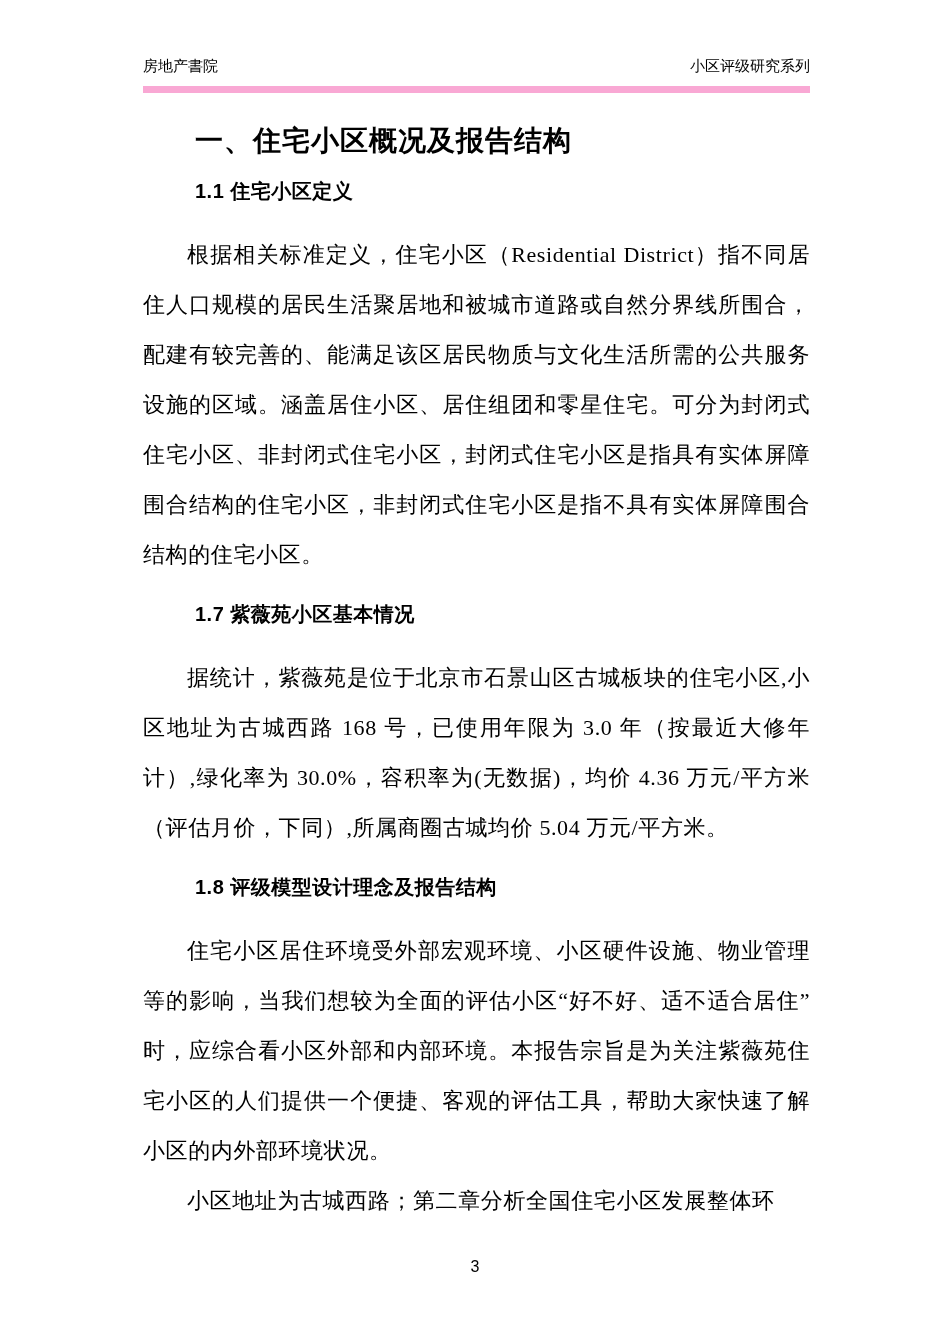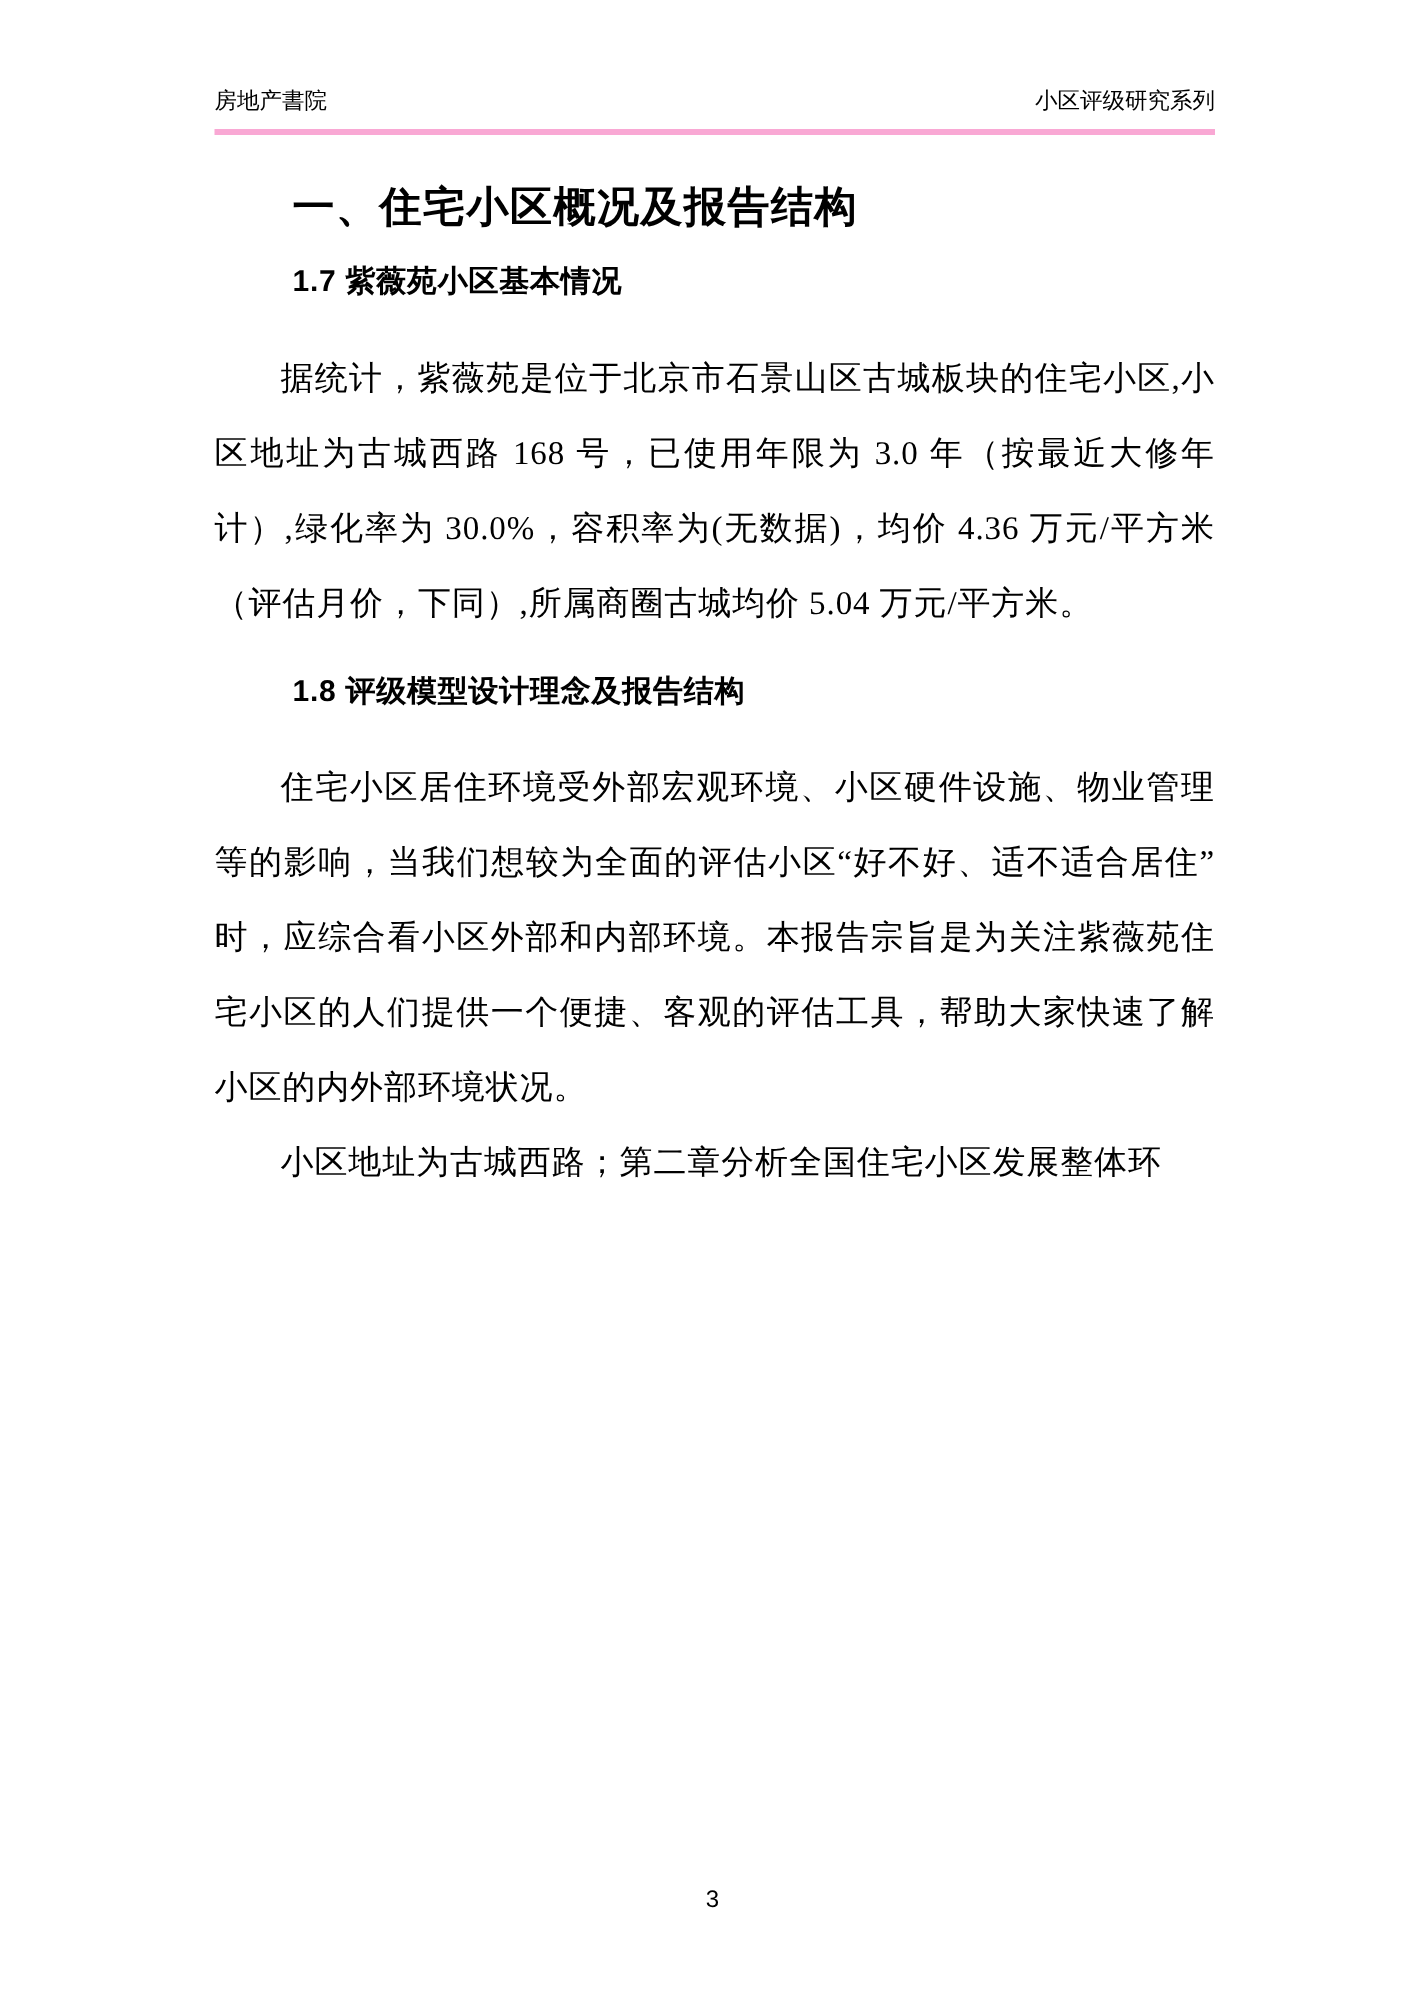--- a/index.html
+++ b/index.html
@@ -15,23 +15,23 @@
     position: relative;
     width: 950px;
     height: 1344px;
     box-sizing: border-box;
     padding: 58px 140px 0 143px;
   }
   .doc-header {
     display: flex;
     justify-content: space-between;
     align-items: center;
-    border-bottom: 4px solid #f9a8d4;
+    border-bottom: 7px solid #f9a8d4;
     padding-bottom: 8px;
-    font-family: Liberation Serif, serif;
+    font-family: Liberation Mono, monospace;
   }
   .doc-header .hdr-left  { font-size: 15px; line-height: 20px; }
   .doc-header .hdr-right { font-size: 15px; line-height: 20px; }
   .doc-title {
     margin: 32px 0 12px 52px;
     font-family: "Liberation Sans", "DejaVu Sans", sans-serif;
     font-weight: 700;
     font-size: 28px;
     line-height: 32px;
     letter-spacing: 1px;
@@ -69,20 +69,24 @@
 
 <div class="page">
 
   <div class="doc-header">
     <span class="hdr-left">房地产書院</span>
     <span class="hdr-right">小区评级研究系列</span>
   </div>
 
   <div class="doc-title">一、住宅小区概况及报告结构</div>
 
+  <div>
+    <div class="section-heading">1.1 住宅小区定义</div>
+    <p class="para">根据相关标准定义，住宅小区（Residential District）指不同居住人口规模的居民生活聚居地和被城市道路或自然分界线所围合，配建有较完善的、能满足该区居民物质与文化生活所需的公共服务设施的区域。涵盖居住小区、居住组团和零星住宅。可分为封闭式住宅小区、非封闭式住宅小区，封闭式住宅小区是指具有实体屏障围合结构的住宅小区，非封闭式住宅小区是指不具有实体屏障围合结构的住宅小区。</p>
+  </div>
 
   <div>
     <div class="section-heading">1.7 紫薇苑小区基本情况</div>
     <p class="para">据统计，紫薇苑是位于北京市石景山区古城板块的住宅小区,小区地址为古城西路 168 号，已使用年限为 3.0 年（按最近大修年计）,绿化率为 30.0%，容积率为(无数据)，均价 4.36 万元/平方米（评估月价，下同）,所属商圈古城均价 5.04 万元/平方米。</p>
   </div>
 
   <div>
     <div class="section-heading">1.8 评级模型设计理念及报告结构</div>
     <p class="para">住宅小区居住环境受外部宏观环境、小区硬件设施、物业管理等的影响，当我们想较为全面的评估小区“好不好、适不适合居住”时，应综合看小区外部和内部环境。本报告宗旨是为关注紫薇苑住宅小区的人们提供一个便捷、客观的评估工具，帮助大家快速了解小区的内外部环境状况。</p>
     <p class="para">小区地址为古城西路；第二章分析全国住宅小区发展整体环</p>

